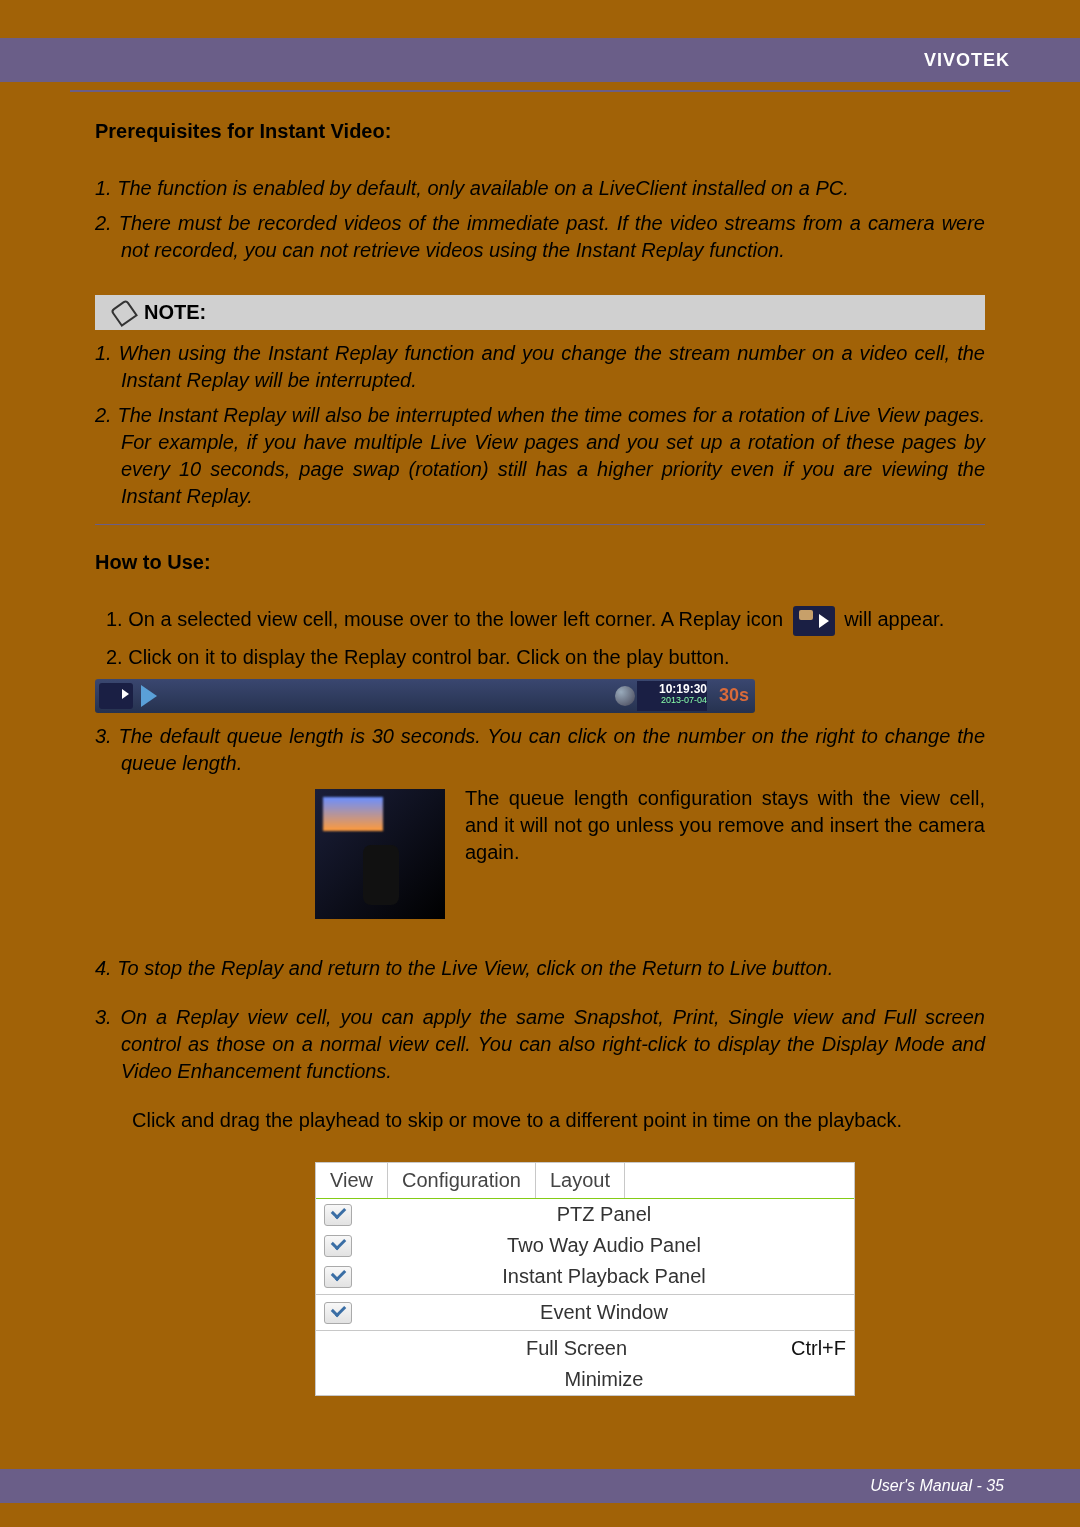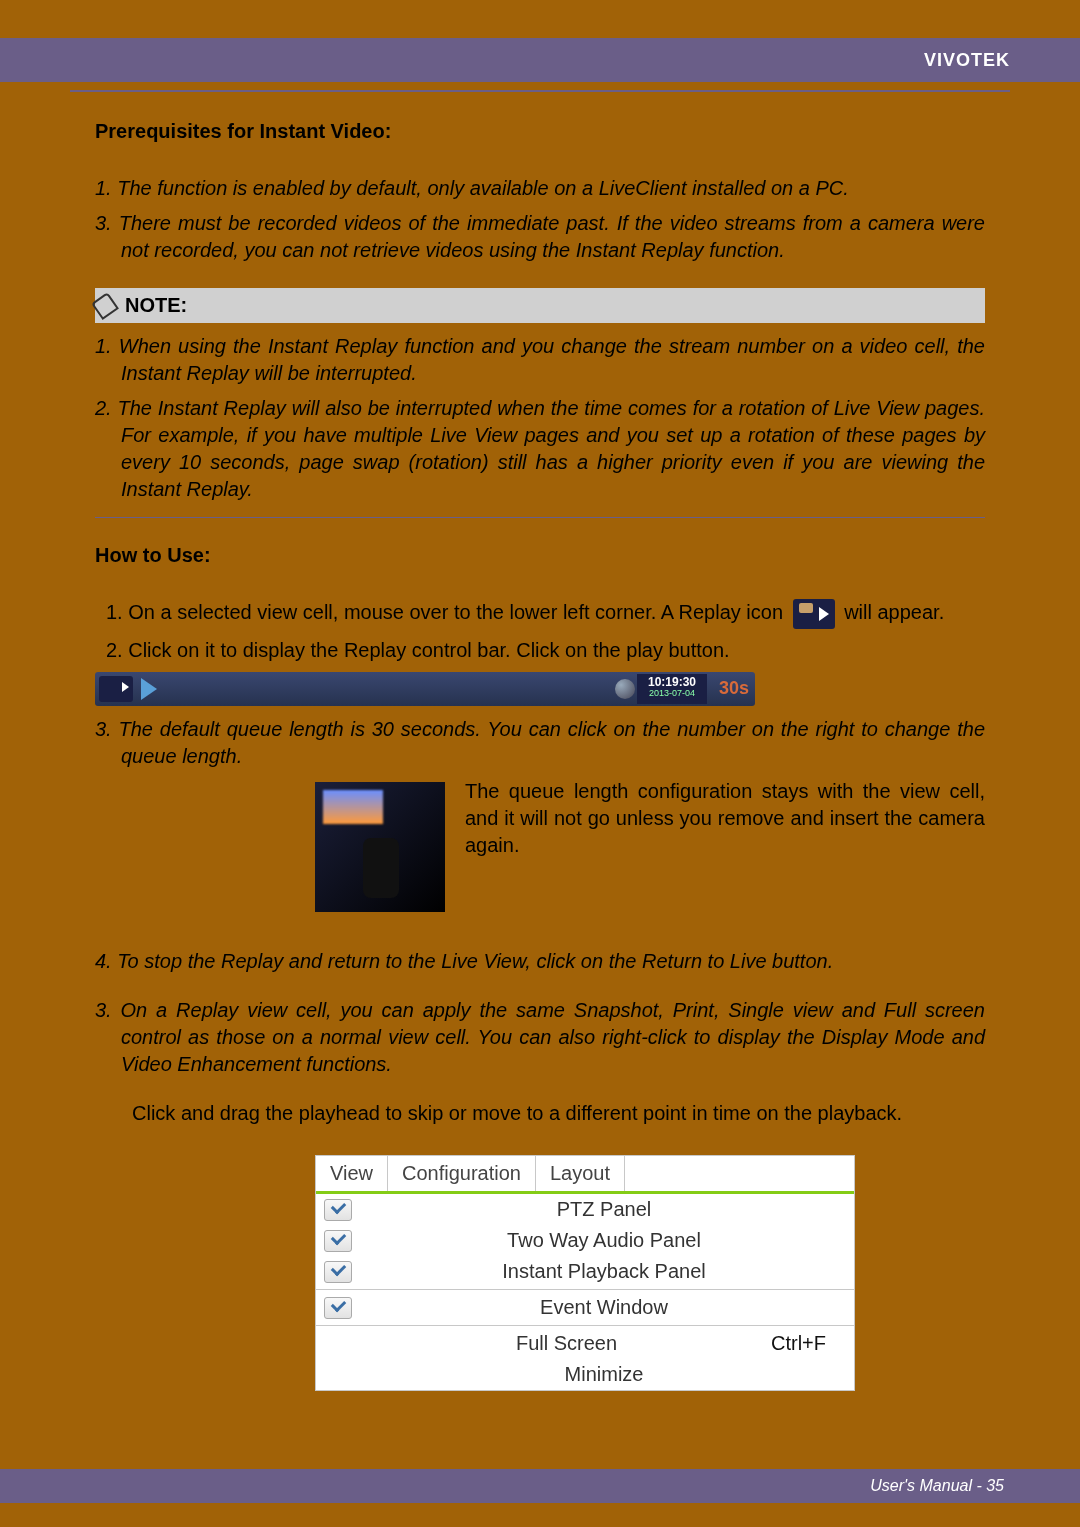--- a/index.html
+++ b/index.html
@@ -5,67 +5,67 @@
   * { box-sizing: border-box; margin: 0; padding: 0; }
   html, body { width: 1080px; height: 1527px; background: #fff; font-family: Arial, Helvetica, sans-serif; color: #000; }
   .page { width: 1080px; height: 1527px; position: relative; background: #a16207; }
   .header-bar { position: absolute; top: 38px; left: 0; right: 0; height: 44px; background: #6a5e88; }
   .brand { position: absolute; top: 50px; right: 70px; color: #fff; font-weight: bold; font-size: 18px; letter-spacing: 1px; }
   .rule { position: absolute; top: 90px; left: 70px; right: 70px; height: 2px; background: #6a5e88; }
   .content { position: absolute; top: 120px; left: 95px; right: 95px; }
   .sect-title { font-weight: bold; font-size: 20px; margin-bottom: 18px; }
   .para { font-size: 20px; line-height: 1.35; margin-bottom: 8px; margin-left: 11px; }
   .ol-item { font-size: 20px; line-height: 1.35; margin-bottom: 8px; padding-left: 26px; text-indent: -26px; text-align: justify; font-style: italic; }
-  .note-bar { display: flex; align-items: center; background: #d0d0d0; padding: 6px 0; margin: 24px 0 10px 0; width: 100%; }
+  .note-bar { display: flex; align-items: center; background: #d0d0d0; padding: 6px 19px; margin: 31px 0 10px 0; width: 100%; }
   .note-icon { display: inline-block; width: 20px; height: 20px; margin-right: 10px; transform: rotate(-35deg); border: 2px solid #333; border-radius: 4px 4px 0 0; }
   .note-label { font-weight: bold; font-size: 20px; }
   .replay-icon-img { display: inline-block; width: 42px; height: 30px; background: #1a1f44; vertical-align: middle; position: relative; border-radius: 3px; margin: 0 4px; }
   .replay-icon-img::before { content: ''; position: absolute; left: 6px; top: 4px; width: 14px; height: 10px; background: #c7a06a; border-radius: 2px; }
   .replay-icon-img::after { content: ''; position: absolute; right: 6px; top: 8px; width: 0; height: 0; border-left: 10px solid #fff; border-top: 7px solid transparent; border-bottom: 7px solid transparent; }
   .replay-bar { position: relative; width: 660px; height: 34px; background: linear-gradient(#3a4770, #26324f); margin: 6px 0 10px 0; border-radius: 3px; }
   .replay-bar .go-live { position: absolute; left: 4px; top: 4px; width: 34px; height: 26px; background: #1a1f44; border-radius: 3px; }
   .replay-bar .go-live::after { content: ''; position: absolute; right: 4px; top: 6px; width: 0; height: 0; border-left: 7px solid #fff; border-top: 5px solid transparent; border-bottom: 5px solid transparent; }
   .replay-bar .play { position: absolute; left: 46px; top: 6px; width: 0; height: 0; border-left: 16px solid #5aa0d8; border-top: 11px solid transparent; border-bottom: 11px solid transparent; }
   .replay-bar .knob { position: absolute; right: 120px; top: 7px; width: 20px; height: 20px; background: radial-gradient(circle at 30% 30%, #9ab, #445); border-radius: 50%; }
-  .replay-bar .timebox { position: absolute; right: 48px; top: 2px; width: 70px; height: 30px; background: #1a1f44; color: #fff; font-size: 12px; text-align: center; padding-top: 2px; line-height: 1.1; }
+  .replay-bar .timebox { position: absolute; right: 48px; top: 2px; width: 70px; height: 30px; background: #1a1f44; color: #fff; font-size: 12px; text-align: right; padding-top: 2px; line-height: 1.1; }
   .replay-bar .timebox .t { font-weight: bold; }
   .replay-bar .timebox .d { font-size: 9px; color: #8fa; }
   .replay-bar .queue { position: absolute; right: 6px; top: 6px; color: #d96a3a; font-weight: bold; font-size: 18px; }
   .thumb { float: left; width: 130px; height: 130px; background: linear-gradient(135deg, #1b1f3a 0%, #000 100%); margin: 4px 14px 10px 220px; position: relative; }
   .thumb::before { content: ''; position: absolute; top: 8px; left: 8px; width: 60px; height: 34px; background: linear-gradient(#6a8fff, #ff9a3a); filter: blur(1px); }
   .thumb::after { content: ''; position: absolute; bottom: 14px; left: 48px; width: 36px; height: 60px; background: #111; border-radius: 8px; }
   .after-thumb { clear: both; }
   .menu-shot { width: 540px; margin-left: 220px; margin-top: 6px; border: 1px solid #c8c8c8; font-family: "Segoe UI", Arial, sans-serif; background: #fff; }
-  .menu-tabs { display: flex; border-bottom: 3px solid #84cc16; }
+  .menu-tabs { display: flex; border-bottom: 1px solid #84cc16; }
   .menu-tabs .tab { padding: 6px 14px; font-size: 20px; color: #444; }
   .menu-tabs .sep { width: 1px; background: #c8c8c8; }
   .menu-row { display: flex; align-items: center; padding: 4px 8px; font-size: 20px; color: #333; text-align: center; }
   .menu-row .chk { width: 28px; height: 22px; margin-right: 10px; background: linear-gradient(#f8f8f8, #e2e2e2); border: 1px solid #aaa; border-radius: 3px; position: relative; }
   .menu-row .chk::after { content: ''; position: absolute; left: 7px; top: 2px; width: 10px; height: 6px; border-left: 3px solid #3a6ea5; border-bottom: 3px solid #3a6ea5; transform: rotate(-45deg); }
   .menu-row .lbl { flex: 1; }
-  .menu-row .accel { color: #111; margin-right: 20px; }
+  .menu-row .accel { color: #111; }
   .menu-divider { height: 1px; background: #c8c8c8; margin: 2px 0; }
   .footer { position: absolute; bottom: 30px; right: 70px; color: #fff; font-style: italic; font-size: 16px; background: #6a5e88; padding: 2px 6px; }
   .footer-bar { position: absolute; bottom: 24px; left: 0; right: 0; height: 34px; background: #6a5e88; }
 </style>
 </head>
 <body>
 <div class="page">
 
   <div class="header-bar"></div>
   <div class="brand">VIVOTEK</div>
   <div class="rule"></div>
   <div class="footer-bar"></div>
   <div class="footer">User's Manual - 35</div>
 
   <div class="content">
     <div class="sect-title">Prerequisites for Instant Video:</div>
     <div style="height:14px"></div>
     <div class="ol-item">1. The function is enabled by default, only available on a LiveClient installed on a PC.</div>
-    <div class="ol-item">3. There must be recorded videos of the immediate past. If the video streams from a camera were not recorded, you can not retrieve videos using the Instant Replay function.</div>
+    <div class="ol-item">2. There must be recorded videos of the immediate past. If the video streams from a camera were not recorded, you can not retrieve videos using the Instant Replay function.</div>
 
     <div class="note-bar">
       <span class="note-icon"></span>
       <span class="note-label">NOTE:</span>
     </div>
     <div class="ol-item">1. When using the Instant Replay function and you change the stream number on a video cell, the Instant Replay will be interrupted.</div>
     <div class="ol-item">2. The Instant Replay will also be interrupted when the time comes for a rotation of Live View pages. For example, if you have multiple Live View pages and you set up a rotation of these pages by every 10 seconds, page swap (rotation) still has a higher priority even if you are viewing the Instant Replay.</div>
 
     <div style="height:1px;background:#6a5e88;margin:14px 0 26px 0"></div>
 

